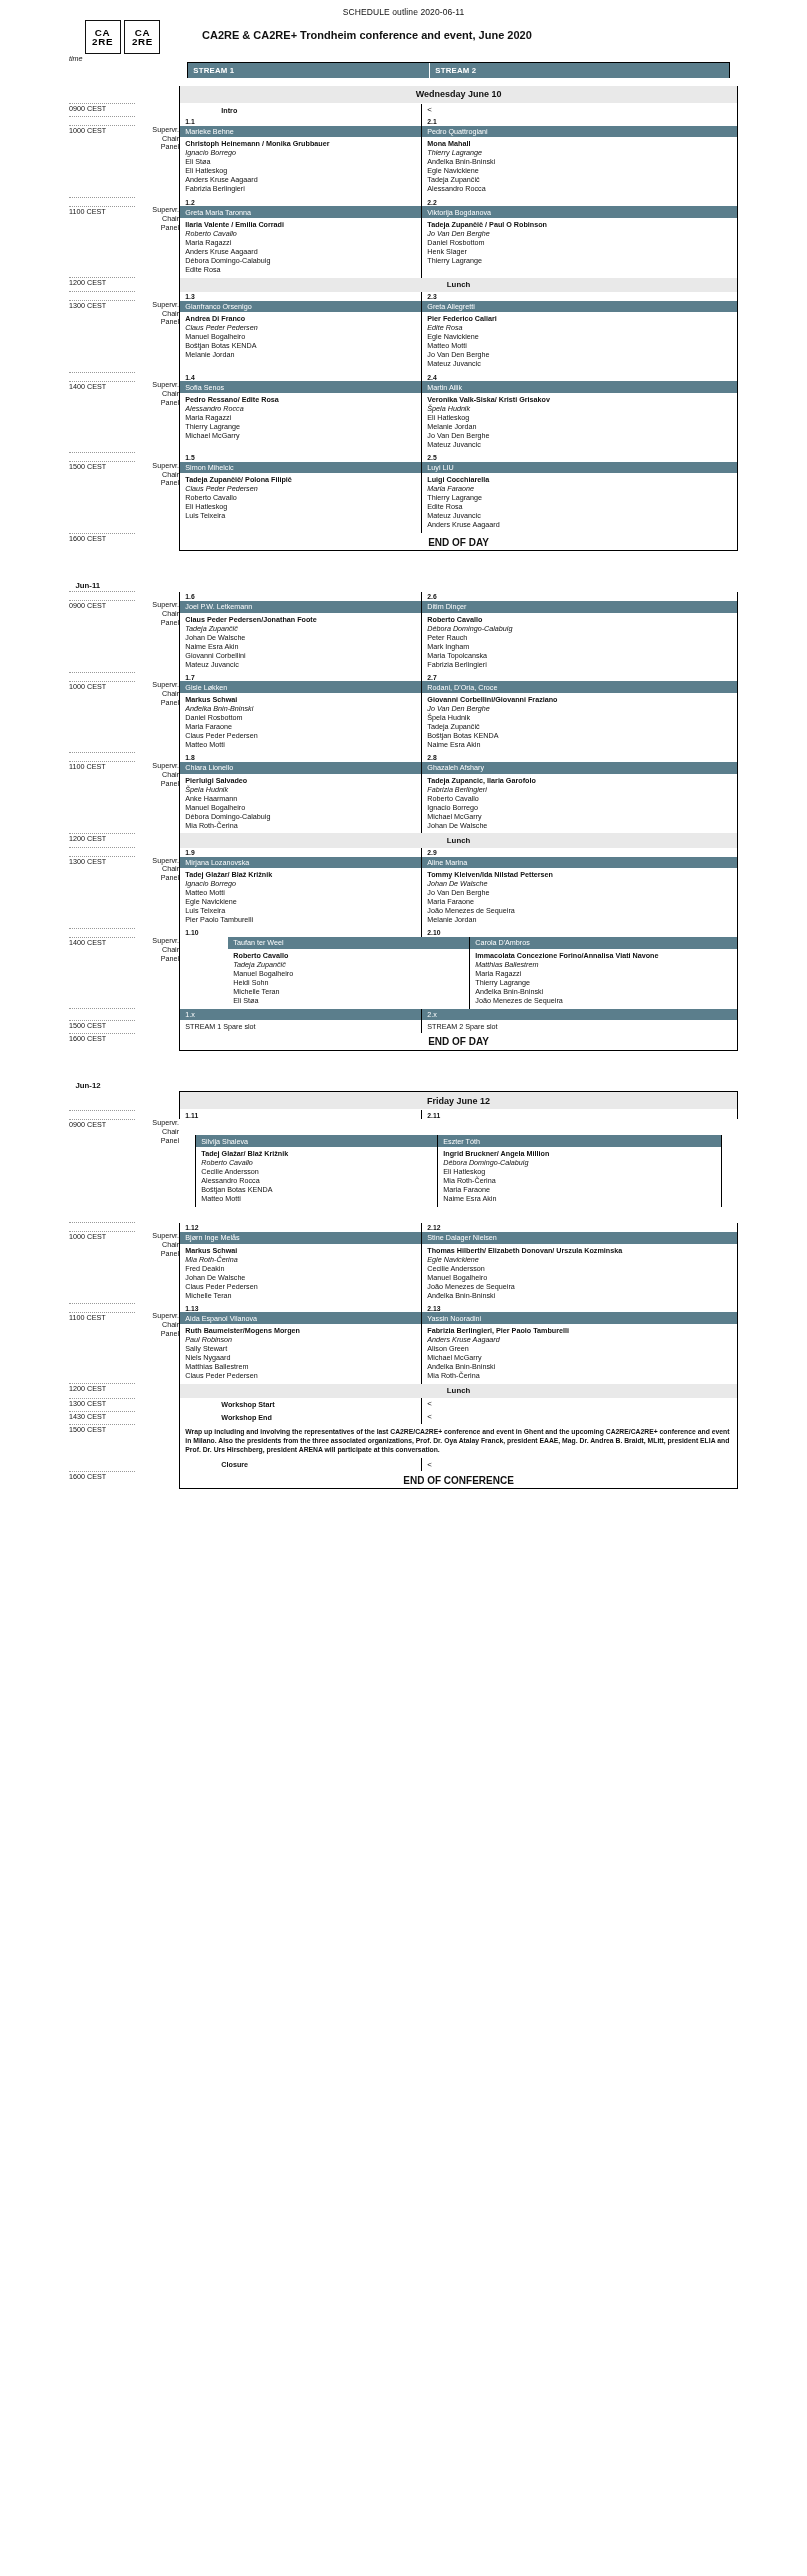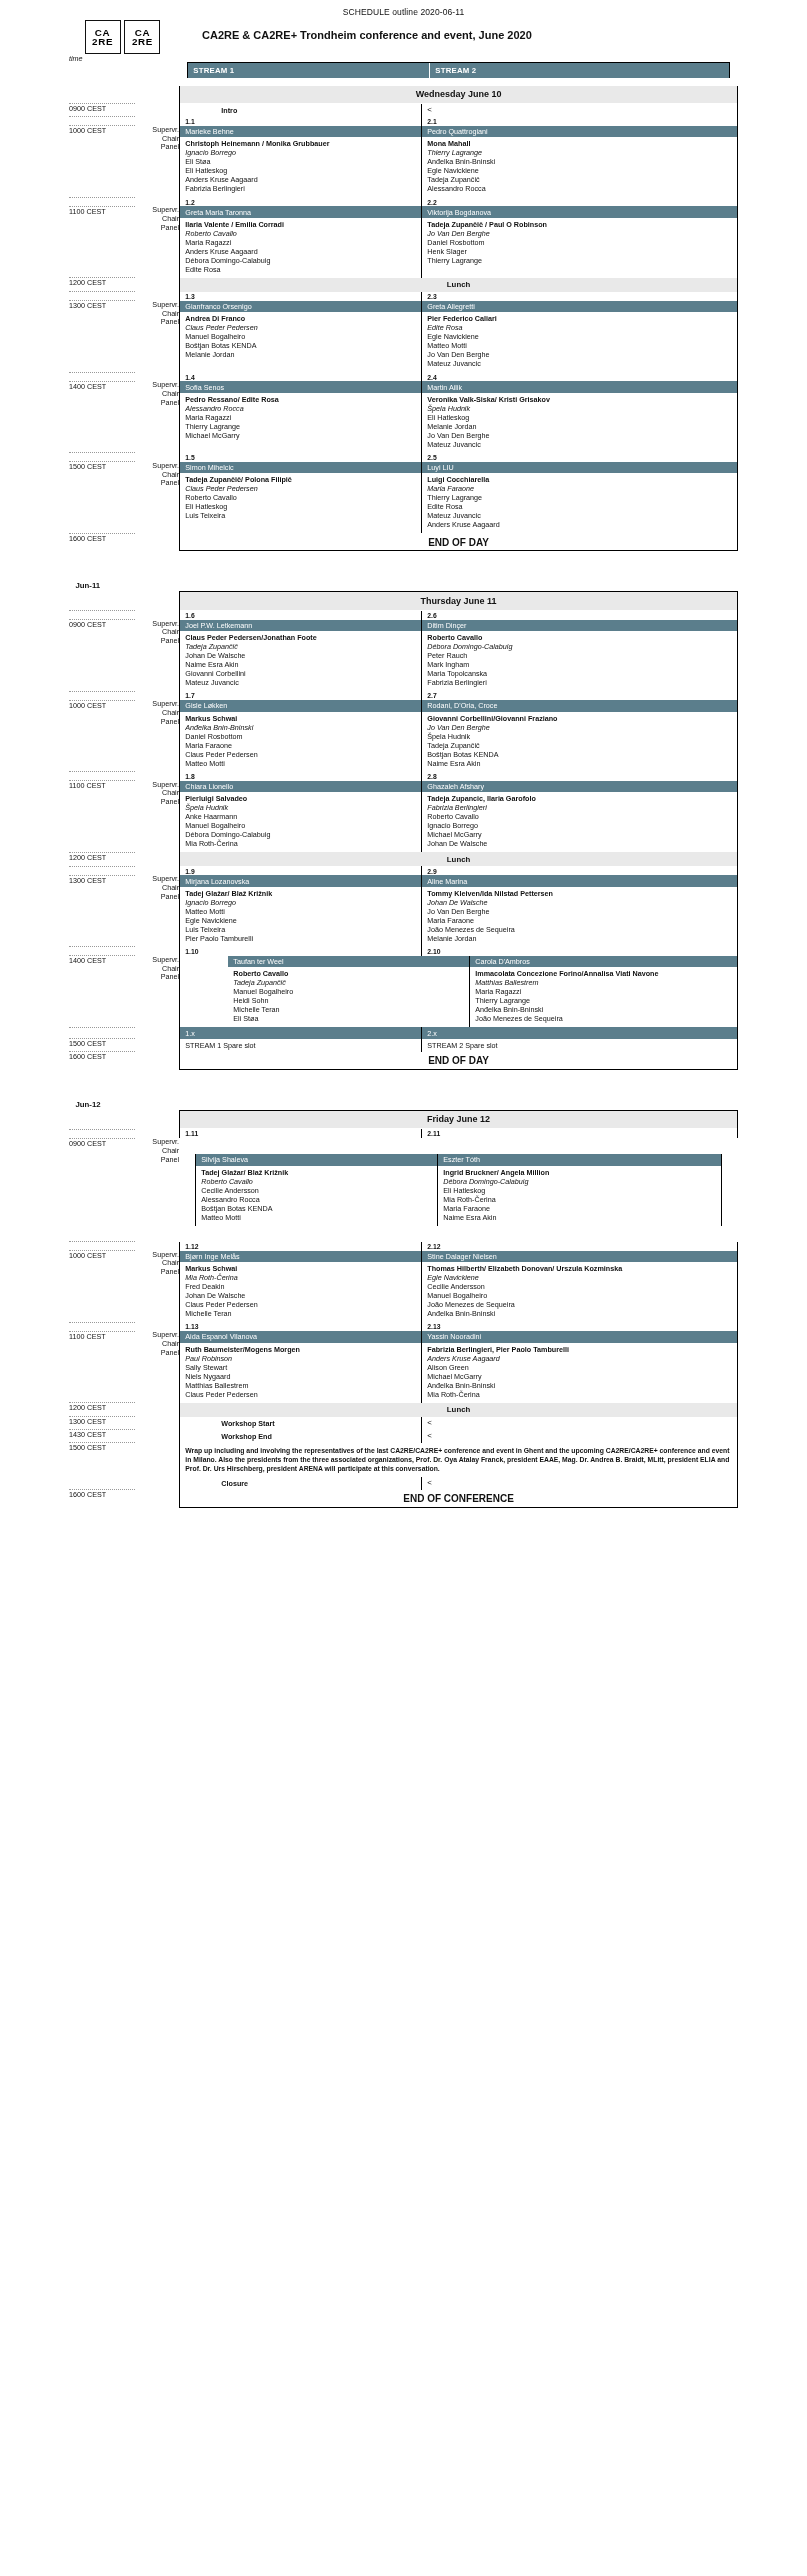--- a/index.html
+++ b/index.html
@@ -536,29 +536,20 @@
         <div class="daylabel">Jun-11</div>
         <table class="sched">
           <colgroup>
             <col class="col-time">
             <col class="col-role">
             <col class="col-s1">
             <col class="col-s2">
           </colgroup>
           <tbody>
             <tr>
-              <td class="timecell notop"></td>
-              <td class="rolecell"></td>
-              <td colspan="2" style="padding:0">
-                <div style="border-left:1.3px solid #000;border-right:1.3px solid #000;border-top:1.3px solid #000;">
-                  <div class="daytitle">Thursday June 11</div>
-                </div>
-              </td>
-            </tr>
-            <tr>
               <td class="timecell"></td>
               <td class="rolecell"></td>
               <td colspan="2" style="padding:0">
                 <div style="border-left:1.3px solid #000;border-right:1.3px solid #000;">
                   <div class="sessrow">
                     <div class="cell1">
                       <div class="num">1.6</div>
                     </div>
                     <div class="cell2">
                       <div class="num">2.6</div>

